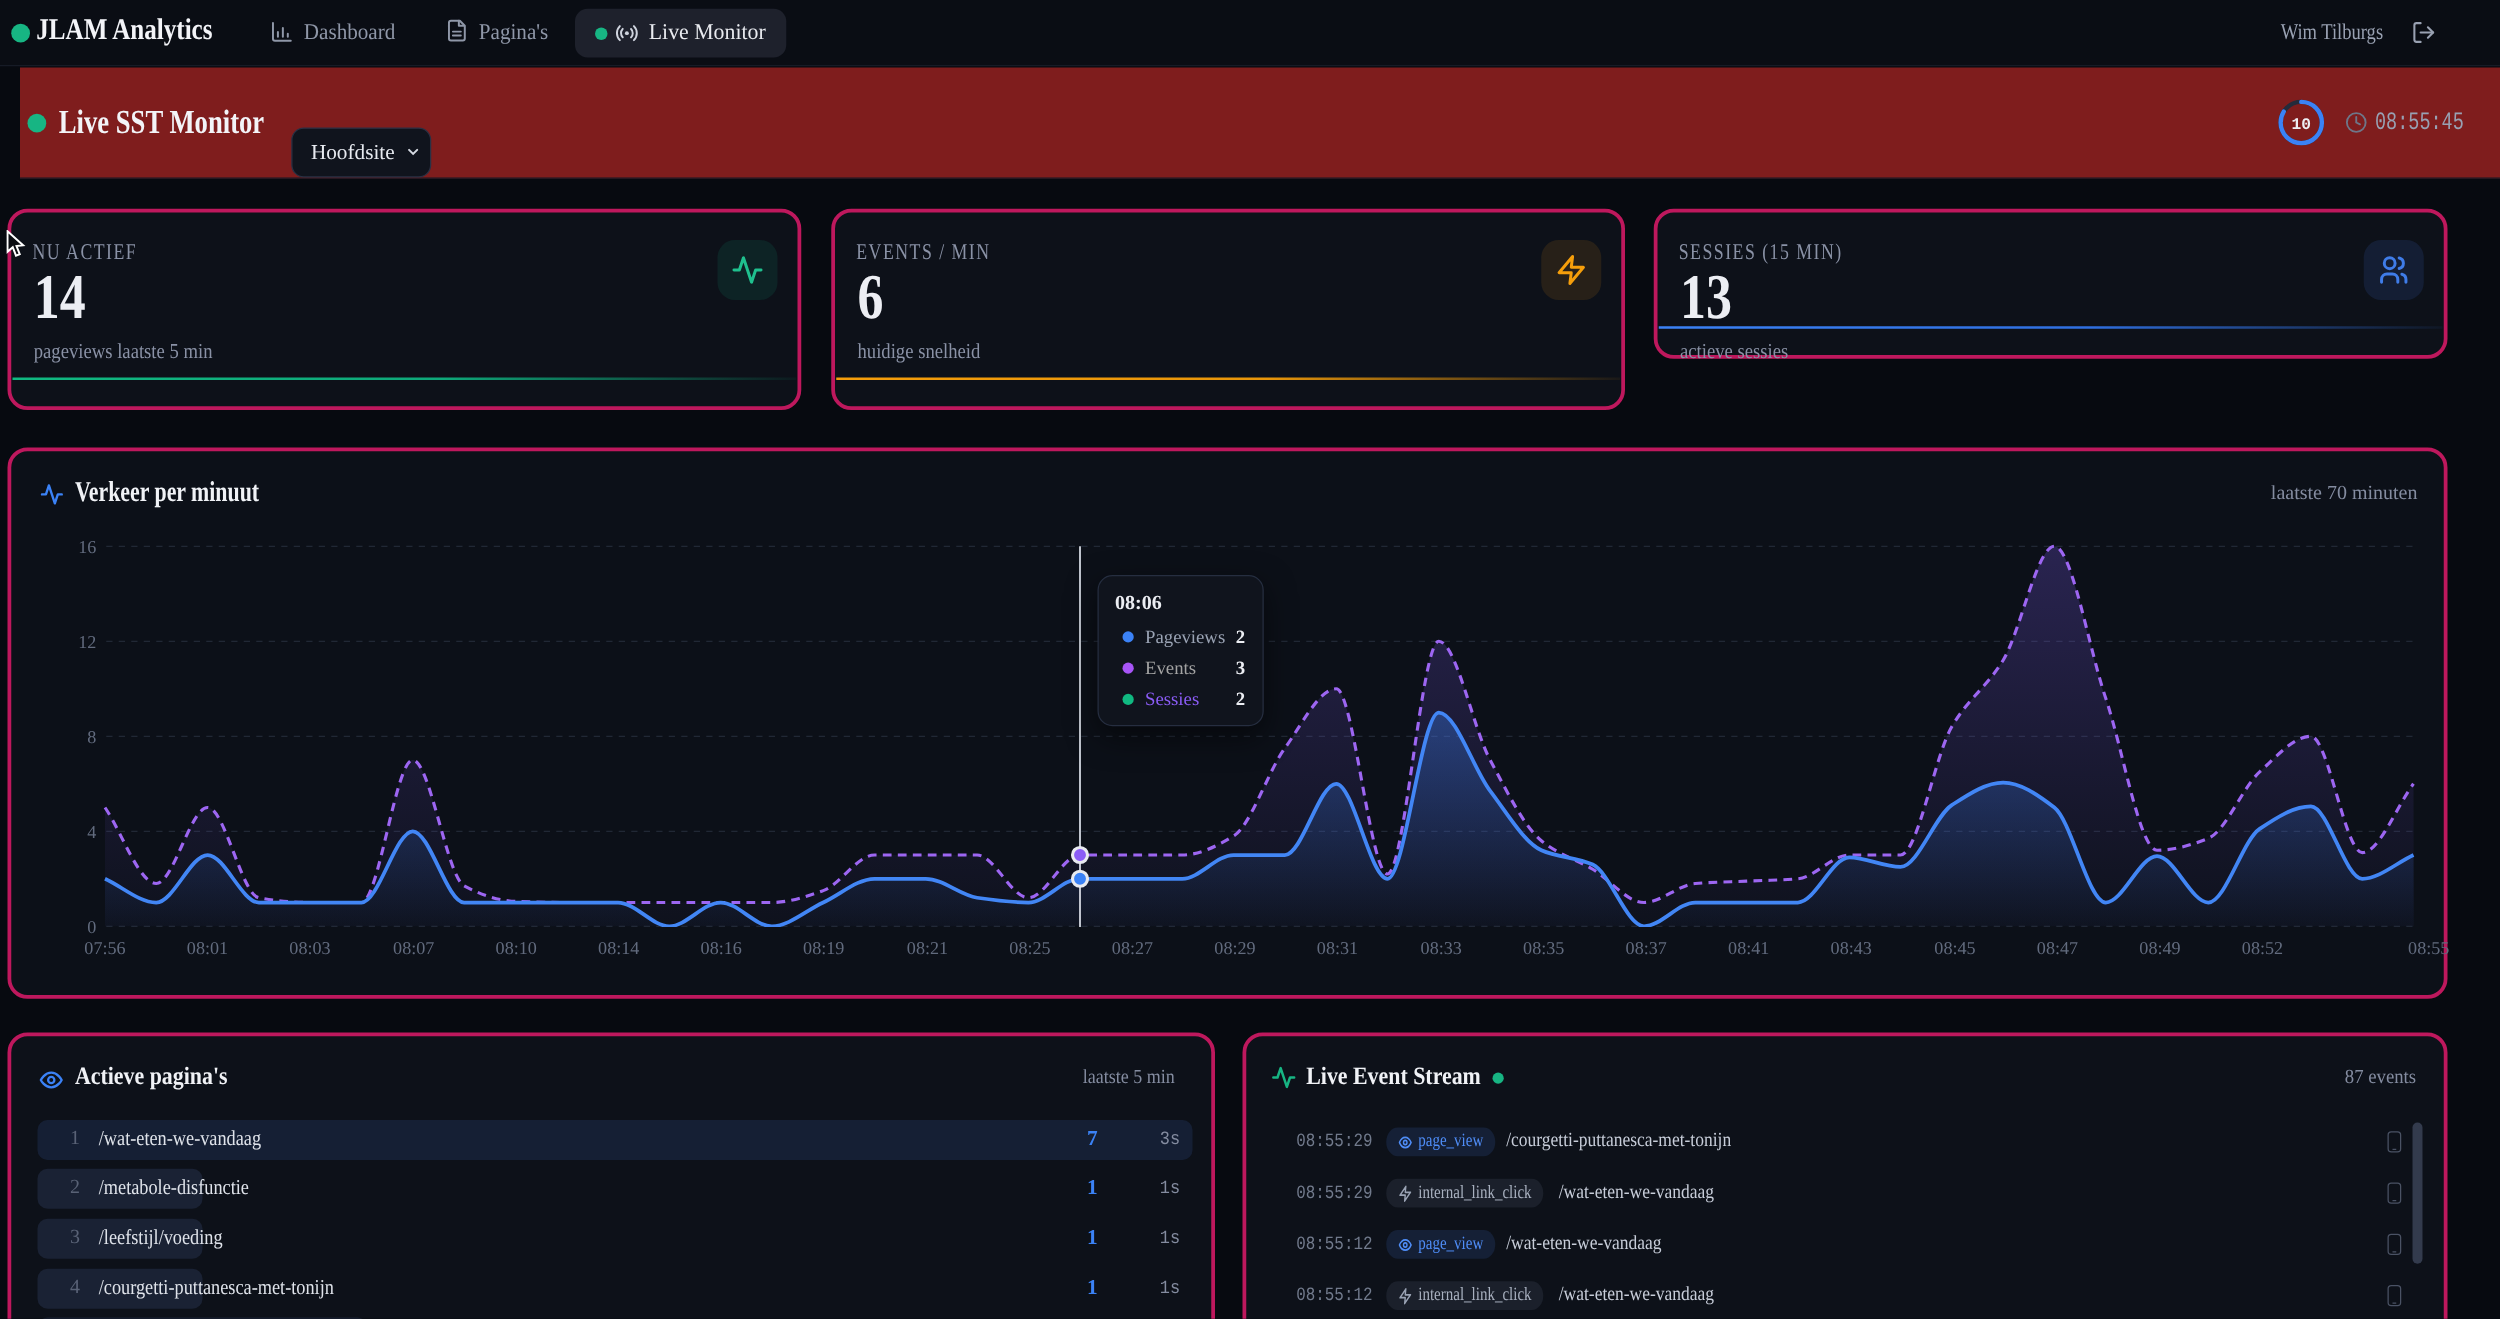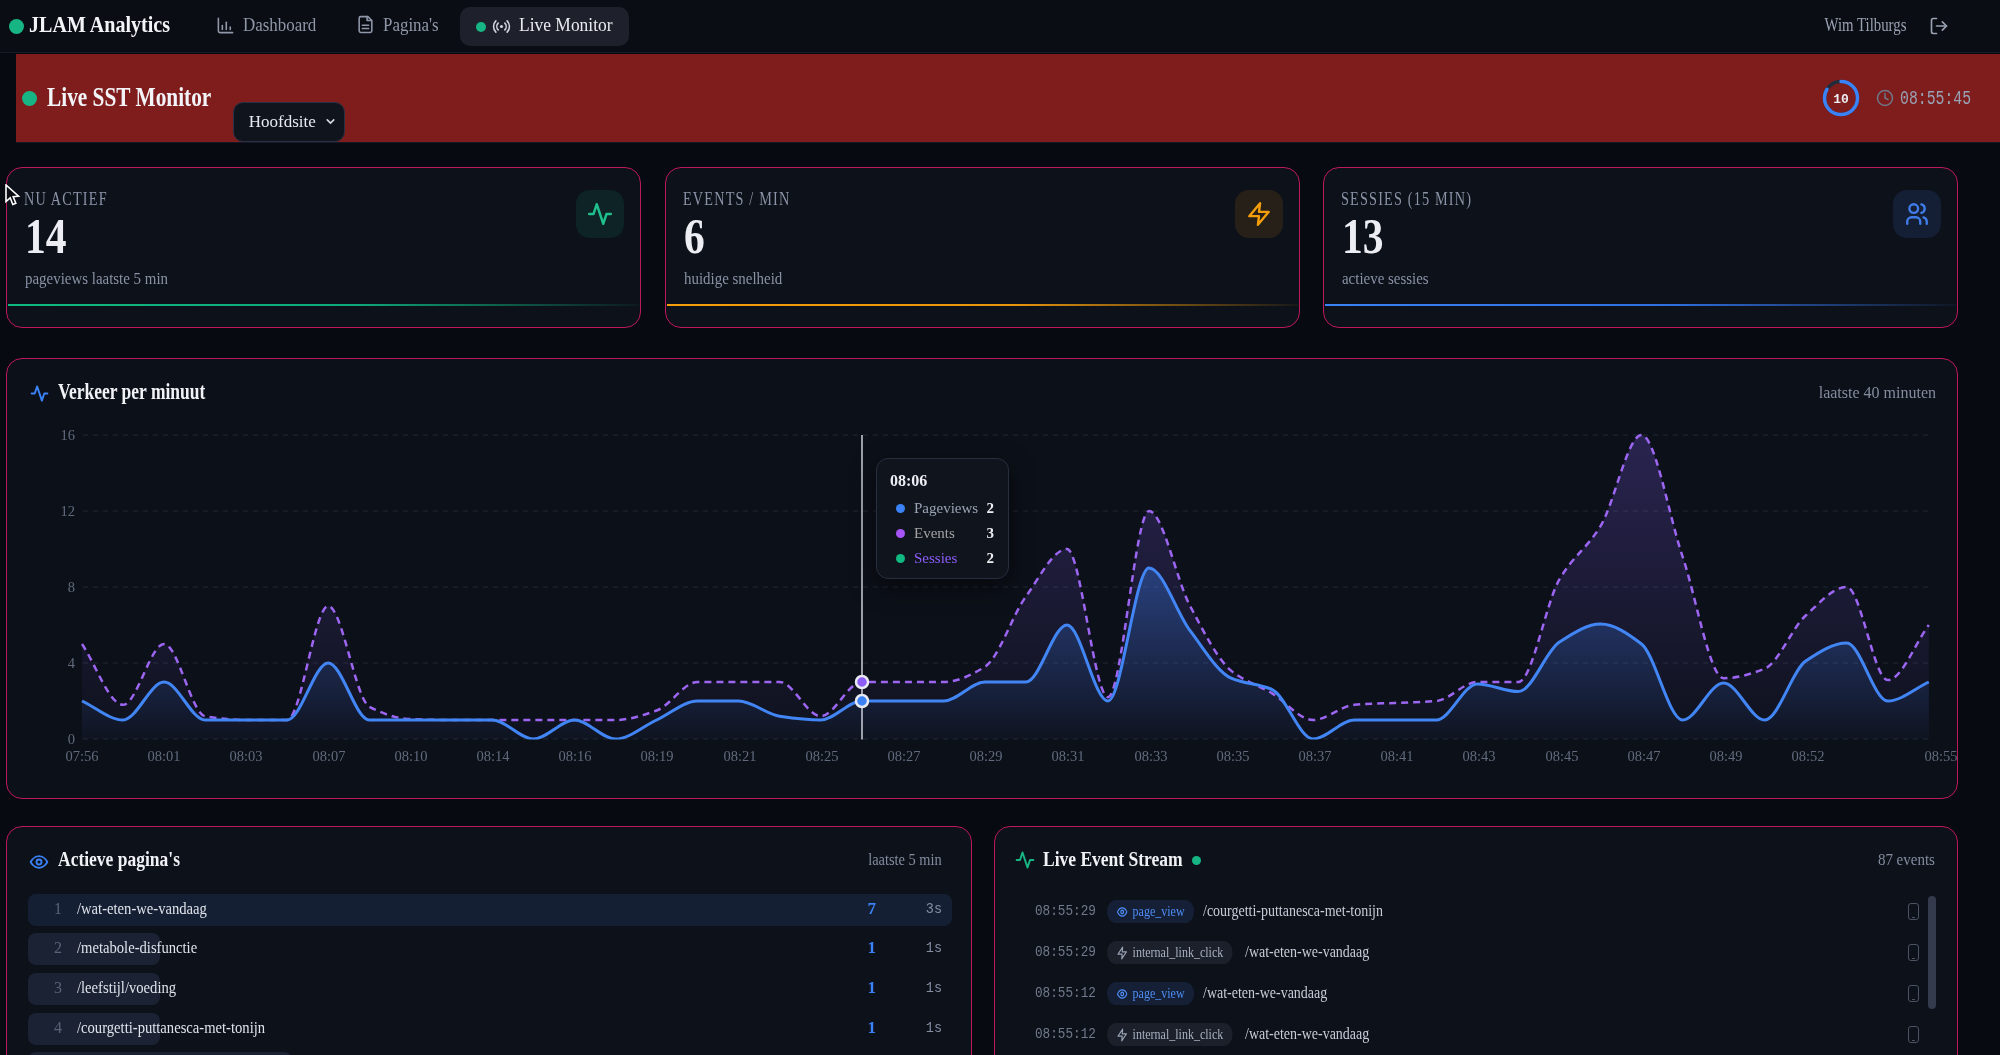--- a/index.html
+++ b/index.html
@@ -8,21 +8,21 @@
 .nav{position:absolute;left:0;top:0;width:2000px;height:53px;background:#0a0d14;border-bottom:1px solid #161b26;}
 .dot{display:inline-block;border-radius:50%;background:#17b583;}
 .logo{position:absolute;left:29px;top:11px;font-size:24px;font-weight:bold;color:#f3f4f8;transform:scaleX(.836);transform-origin:left top;}
 .navlink{position:absolute;top:15px;font-size:18px;color:#8f97a8;transform:scaleX(.94);transform-origin:left top;}
 .navpill{position:absolute;left:460px;top:7px;width:169px;height:39px;background:#1e212c;border-radius:10px;}
 .user{position:absolute;top:15px;right:94px;font-size:18px;color:#99a1b2;transform:scaleX(.824);transform-origin:right top;}
 .sub{position:absolute;left:16px;top:54px;width:2000px;height:89px;background:#7f1d1d;border-bottom:1px solid #141925;}
 .subtitle{position:absolute;left:31px;top:86px;font-size:27px;font-weight:bold;color:#f3f4f8;transform:scaleX(.79);transform-origin:left top;white-space:nowrap;}
 .select{position:absolute;left:217px;top:24px;width:112px;height:40px;border:1px solid #2a3144;border-radius:10px;background:#10141d;font-size:17px;color:#e7eaf0;line-height:38px;text-align:center;margin-top:24px;}
 .timetxt{position:absolute;left:1884px;top:33px;font-family:"Liberation Mono",monospace;font-size:20px;color:#98a1b3;transform:scaleX(.74);transform-origin:left top;}
-.card{position:absolute;background:#0d1119;border:1px solid #be185d;border-radius:16px;}
+.card{position:absolute;background:#0d1119;border:3px solid #be185d;border-radius:16px;}
 .statlabel{position:absolute;left:17px;top:21px;font-size:18px;letter-spacing:1.5px;color:#8a92a6;transform:scaleX(.79);transform-origin:left top;white-space:nowrap;}
 .statnum{position:absolute;left:18px;top:39px;font-size:51px;font-weight:bold;color:#eceef3;transform:scaleX(.814);transform-origin:left top;}
 .statsub{position:absolute;left:18px;top:101px;font-size:17px;color:#8a92a6;transform:scaleX(.878);transform-origin:left top;white-space:nowrap;}
 .staticon{position:absolute;right:16px;top:22px;width:48px;height:48px;border-radius:14px;display:flex;align-items:center;justify-content:center;}
 .statline{position:absolute;left:1px;right:1px;bottom:21px;height:2px;}
 .ptitle{font-size:20px;font-weight:bold;color:#f0f2f6;transform:scaleX(.875);transform-origin:left top;white-space:nowrap;}
 .prow{left:21px;width:924px;height:32px;}
 .pfill{position:absolute;left:0;top:0;height:32px;border-radius:8px;background:#1a2234;}
 .prank{position:absolute;left:26px;top:6px;font-size:16px;color:#596276;}
 .ppath{position:absolute;left:49px;top:5px;font-size:17px;color:#dfe3ea;transform:scaleX(.86);transform-origin:left top;white-space:nowrap;}
@@ -107,41 +107,41 @@
   <div class="statlabel">EVENTS / MIN</div>
   <div class="statnum">6</div>
   <div class="statsub">huidige snelheid</div>
   <div class="staticon" style="background:rgba(200,130,20,0.14);">
     <svg width="26" height="26" viewBox="0 0 24 24" fill="none" stroke="#f59e0b" stroke-width="2.2" stroke-linecap="round" stroke-linejoin="round">
         <path d="M13 2L3 14h9l-1 8 10-12h-9l1-8z"></path>
       </svg>
   </div>
   <div class="statline" style="background:linear-gradient(90deg,#f59e0b 0%,#e8960a 55%,rgba(245,158,11,0.05) 100%);"></div>
 </div>
-<div class="card" style="left:1323px;top:167px;width:635px;height:161px;">
+<div class="card" style="left:1323px;top:167px;width:635px;height:120px;">
   <div class="statlabel">SESSIES (15 MIN)</div>
   <div class="statnum">13</div>
   <div class="statsub">actieve sessies</div>
   <div class="staticon" style="background:rgba(59,110,210,0.15);">
     <svg width="26" height="26" viewBox="0 0 24 24" fill="none" stroke="#3f7ce8" stroke-width="2.2" stroke-linecap="round" stroke-linejoin="round">
         <circle cx="9" cy="7" r="4"></circle>
         <path d="M3 21v-2a4 4 0 0 1 4-4h4a4 4 0 0 1 4 4v2"></path>
         <path d="M16 3.1a4 4 0 0 1 0 7.8"></path>
         <path d="M21 21v-2a4 4 0 0 0-3-3.9"></path>
       </svg>
   </div>
   <div class="statline" style="background:linear-gradient(90deg,#3b82f6 0%,#2f6fe0 55%,rgba(59,130,246,0.05) 100%);"></div>
 </div>
 
 <div class="card" style="left:6px;top:358px;width:1952px;height:441px;background:#0c1018;">
 <svg class="abs" style="left:23px;top:25px" width="19" height="19" viewBox="0 0 24 24" fill="none" stroke="#3b82f6" stroke-width="2.4" stroke-linecap="round" stroke-linejoin="round">
       <path d="M22 12h-4l-3 9L9 3l-3 9H2"></path>
     </svg>
 <div class="abs" style="left:51px;top:20px;font-size:23px;font-weight:bold;color:#f0f2f6;transform:scaleX(.76);transform-origin:left top;white-space:nowrap;">Verkeer per minuut</div>
-<div class="abs" style="right:21px;top:25px;font-size:16px;color:#848ca0;">laatste 40 minuten</div>
+<div class="abs" style="right:21px;top:25px;font-size:16px;color:#848ca0;">laatste 70 minuten</div>
 <svg width="1952" height="441" viewBox="0 0 1952 441" style="position:absolute;left:0;top:0;">
 <defs>
 <clipPath id="plot">
           <rect x="0" y="0" width="1952" height="380.5"></rect>
         </clipPath>
 <linearGradient id="bfill" x1="0" y1="0" x2="0" y2="1">
           <stop offset="0" stop-color="#3b82f6" stop-opacity="0.35"></stop>
           <stop offset="1" stop-color="#3b82f6" stop-opacity="0.02"></stop>
         </linearGradient>
 <linearGradient id="pfill" x1="0" y1="0" x2="0" y2="1">

